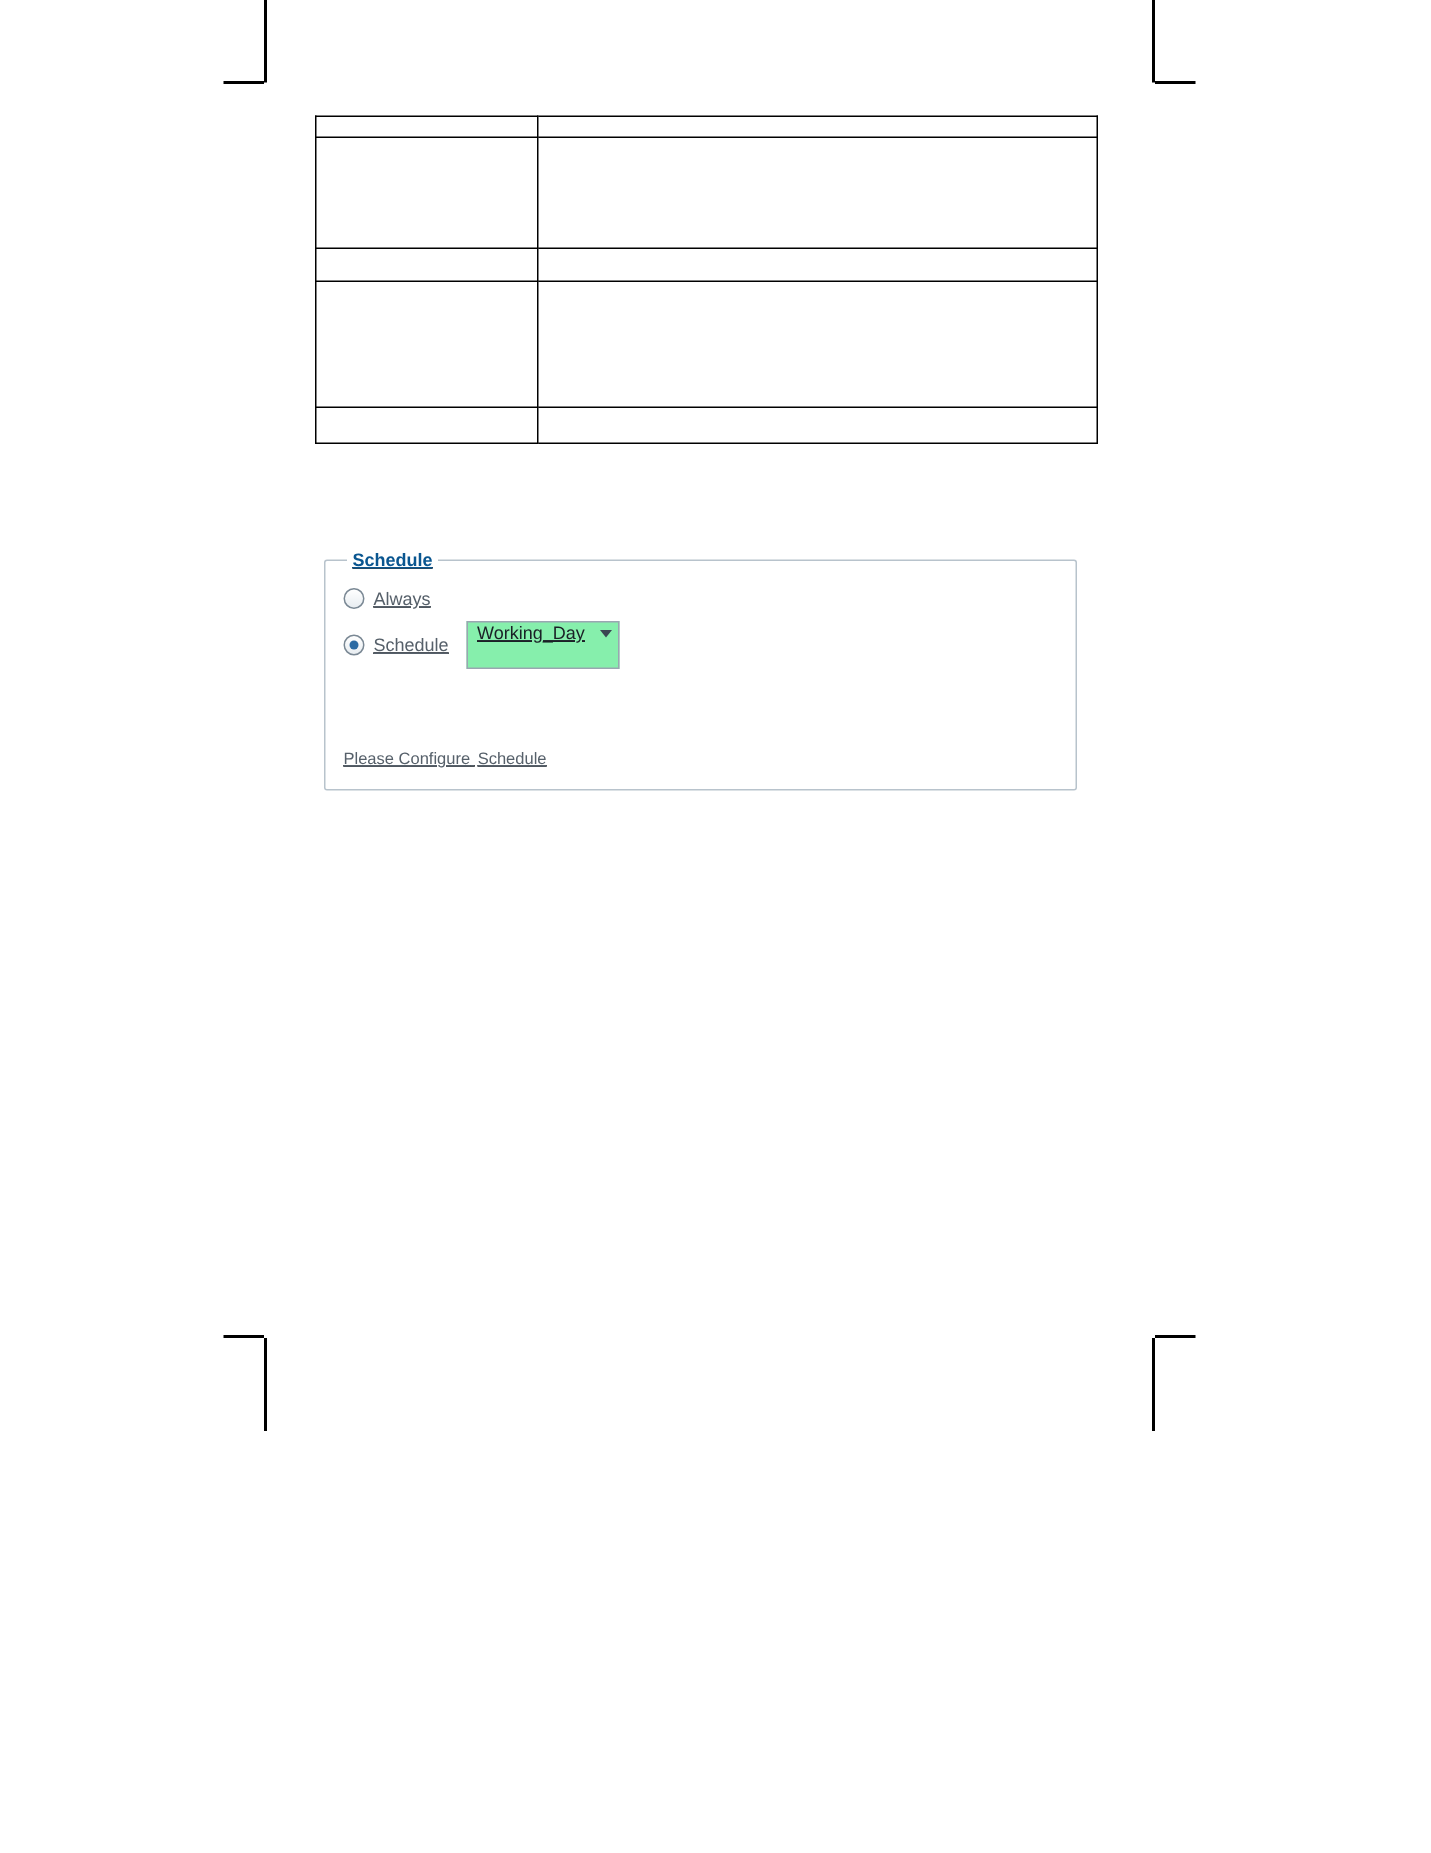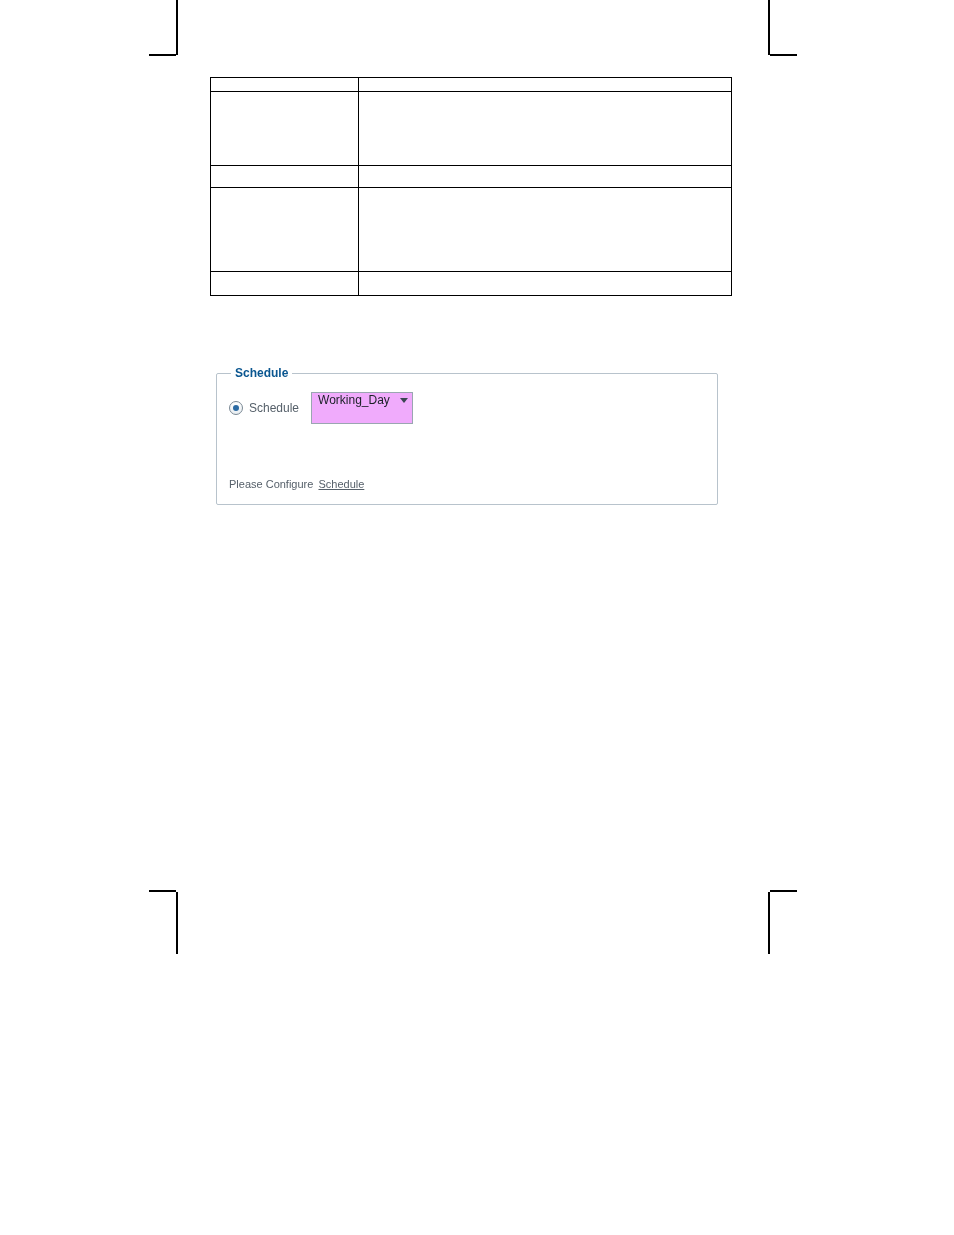--- a/index.html
+++ b/index.html
@@ -1,15 +1,15 @@
 <!DOCTYPE html>
 <html><head>
 <meta charset="utf-8">
 <style>
-  * { box-sizing: border-box; }
+  * { box-sizing: border-box; text-decoration: underline; }
   body {
     margin: 0;
     background: #ffffff;
     font-family: Arial, Helvetica, sans-serif;
     width: 954px;
     height: 1235px;
     position: relative;
   }
   .cropmark {
     position: absolute;
@@ -85,21 +85,21 @@
   .radio-inner { display: none; }
   .radio-selected .radio-inner {
     display: block;
     width: 6px;
     height: 6px;
     border-radius: 50%;
     background: #2b6aa3;
   }
   .select-box {
     border: 1px solid #9aa6b1;
-    background: #f0abfc;
+    background: #86efac;
     height: 32px;
     display: inline-flex;
     align-items: center;
     padding: 0 4px 16px 6px;
     font-size: 12px;
     color: #1a2026;
     margin-left: 6px;
     min-width: 98px;
     justify-content: space-between;
   }
@@ -157,20 +157,24 @@
         <td class="col1"></td>
         <td class="col2"></td>
       </tr>
 </tbody>
   </table>
 
 <div class="fieldset-wrap">
   <fieldset class="schedule">
     <legend>Schedule</legend>
 
+    <div class="radio-row">
+      <span class="radio-outer"></span>
+      <label>Always</label>
+    </div>
 
     <div class="radio-row">
       <span class="radio-outer radio-selected">
           <span class="radio-inner"></span>
         </span>
       <label>Schedule</label>
       <span class="select-box">
         <span>Working_Day</span>
         <span class="chev"></span>
       </span>

